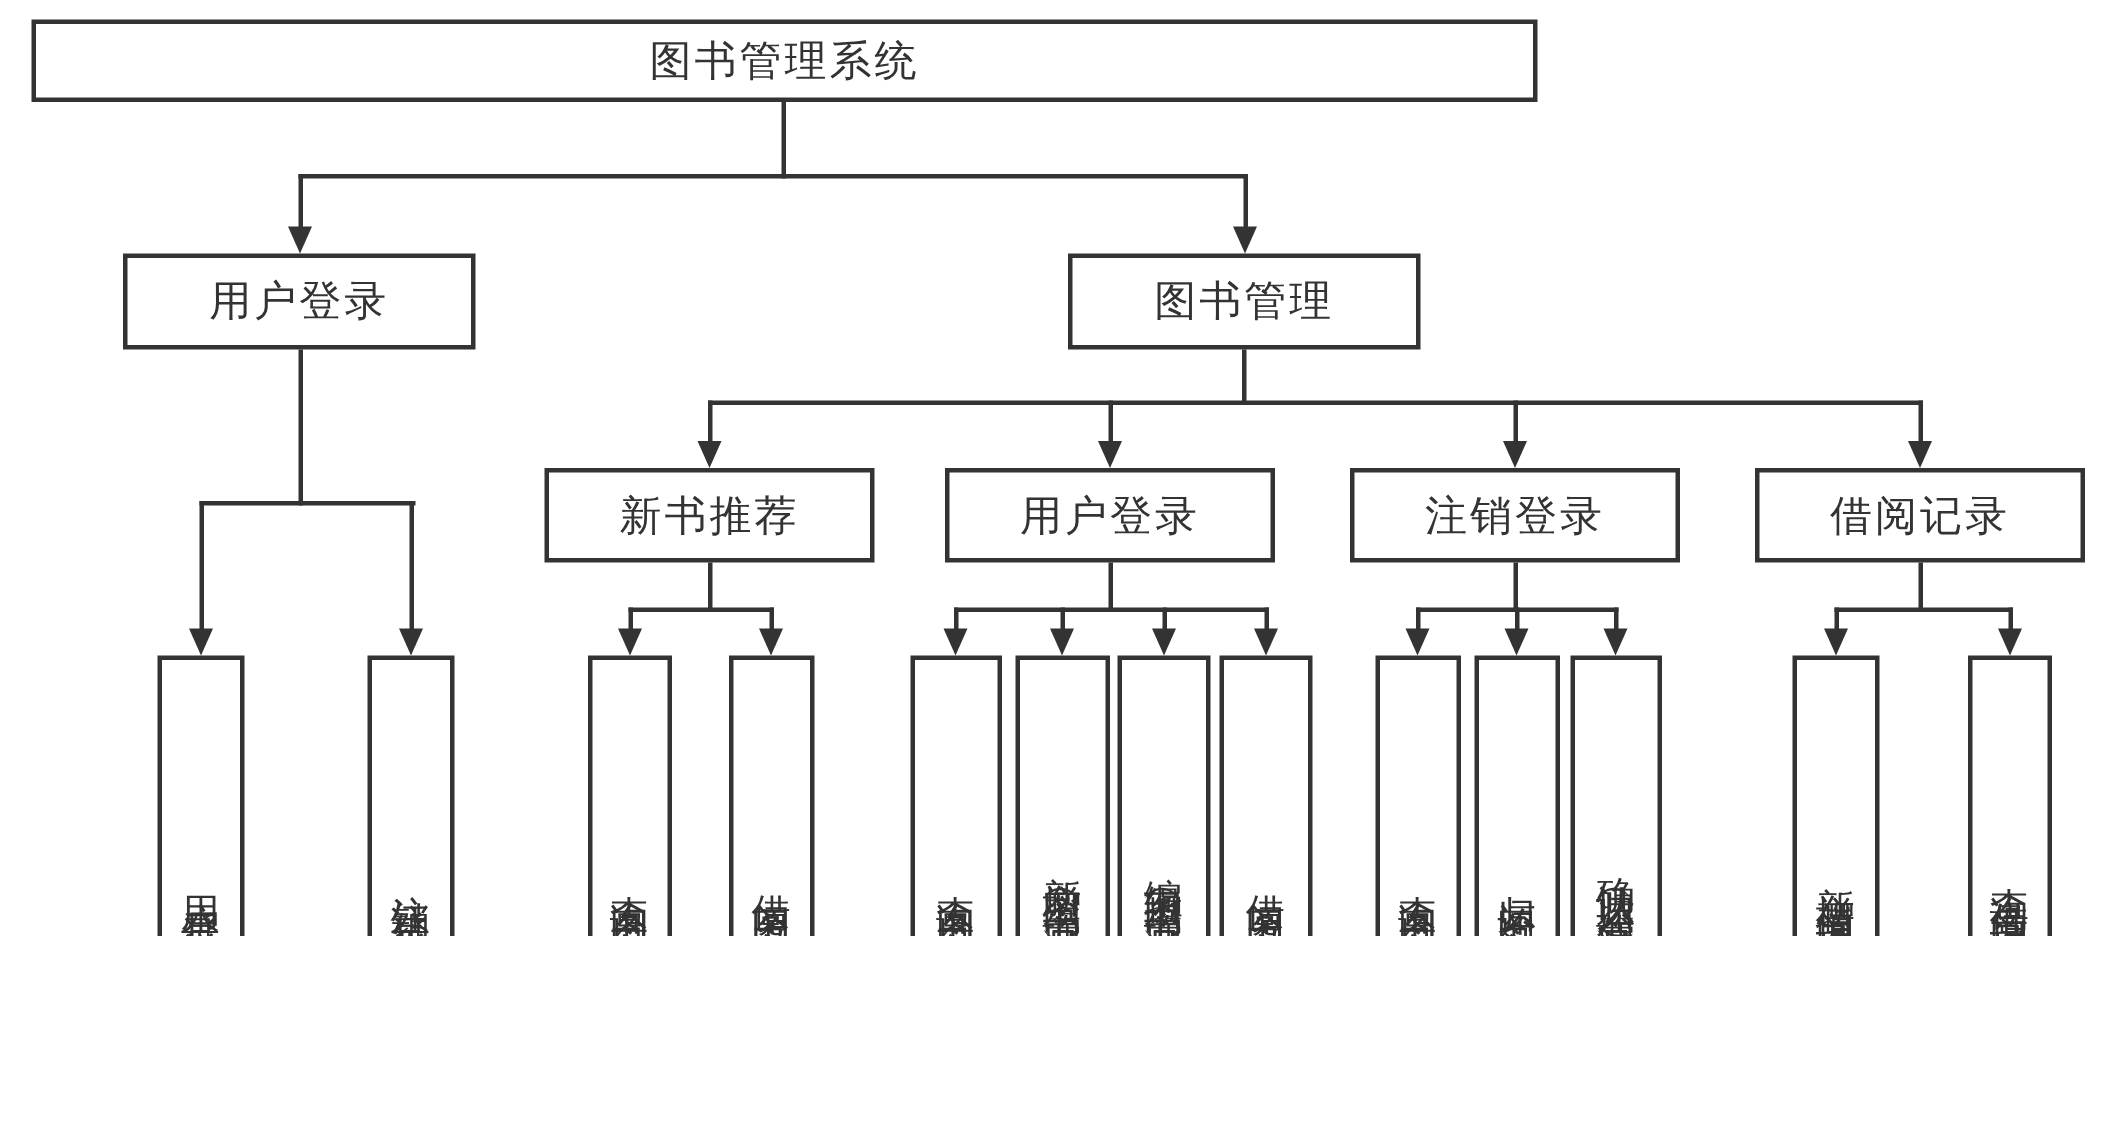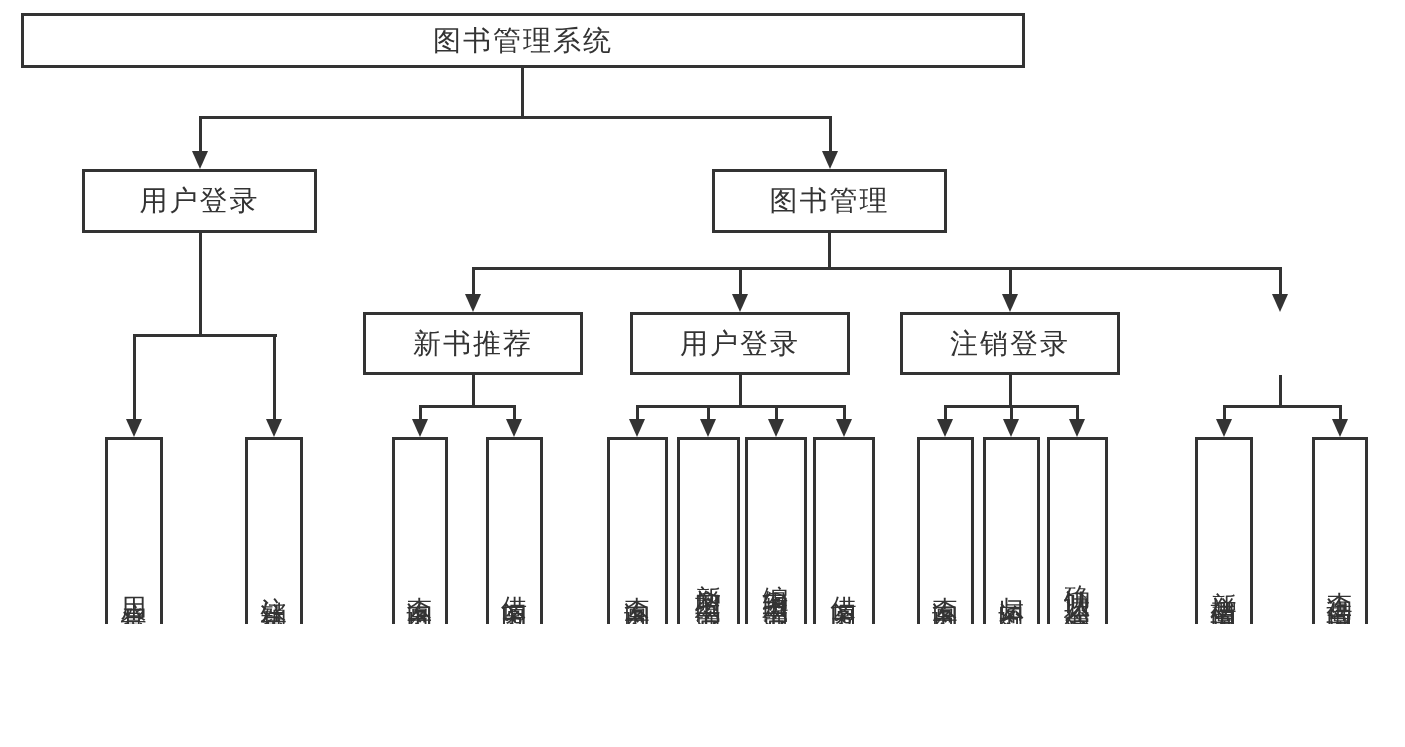--- a/index.html
+++ b/index.html
@@ -56,20 +56,21 @@
 <div class="canvas">
 
   <div class="box hbox" style="left:21px;top:13px;width:1004px;height:55px">图书管理系统</div>
 
   <div class="box hbox" style="left:82px;top:169px;width:235px;height:64px">用户登录</div>
   <div class="box hbox" style="left:712px;top:169px;width:235px;height:64px">图书管理</div>
 
   <div class="box hbox" style="left:363px;top:312px;width:220px;height:63px">新书推荐</div>
   <div class="box hbox" style="left:630px;top:312px;width:220px;height:63px">用户登录</div>
   <div class="box hbox" style="left:900px;top:312px;width:220px;height:63px">注销登录</div>
+  <div class="box hbox" style="left:1170px;top:312px;width:220px;height:63px">借阅记录</div>
 
   <div class="box leaf" style="left:105px;top:437px;width:58px;height:298px">用户登录</div>
   <div class="box leaf" style="left:245px;top:437px;width:58px;height:298px">注销登录</div>
 
   <div class="box leaf" style="left:392px;top:437px;width:56px;height:298px">查询图书</div>
   <div class="box leaf" style="left:486px;top:437px;width:57px;height:298px">借阅图书</div>
 
   <div class="box leaf" style="left:607px;top:437px;width:61px;height:298px">查询图书</div>
   <div class="box leaf" style="left:677px;top:437px;width:63px;height:298px">新增图书（管理员）</div>
   <div class="box leaf" style="left:745px;top:437px;width:62px;height:298px">编辑图书（管理员）</div>

